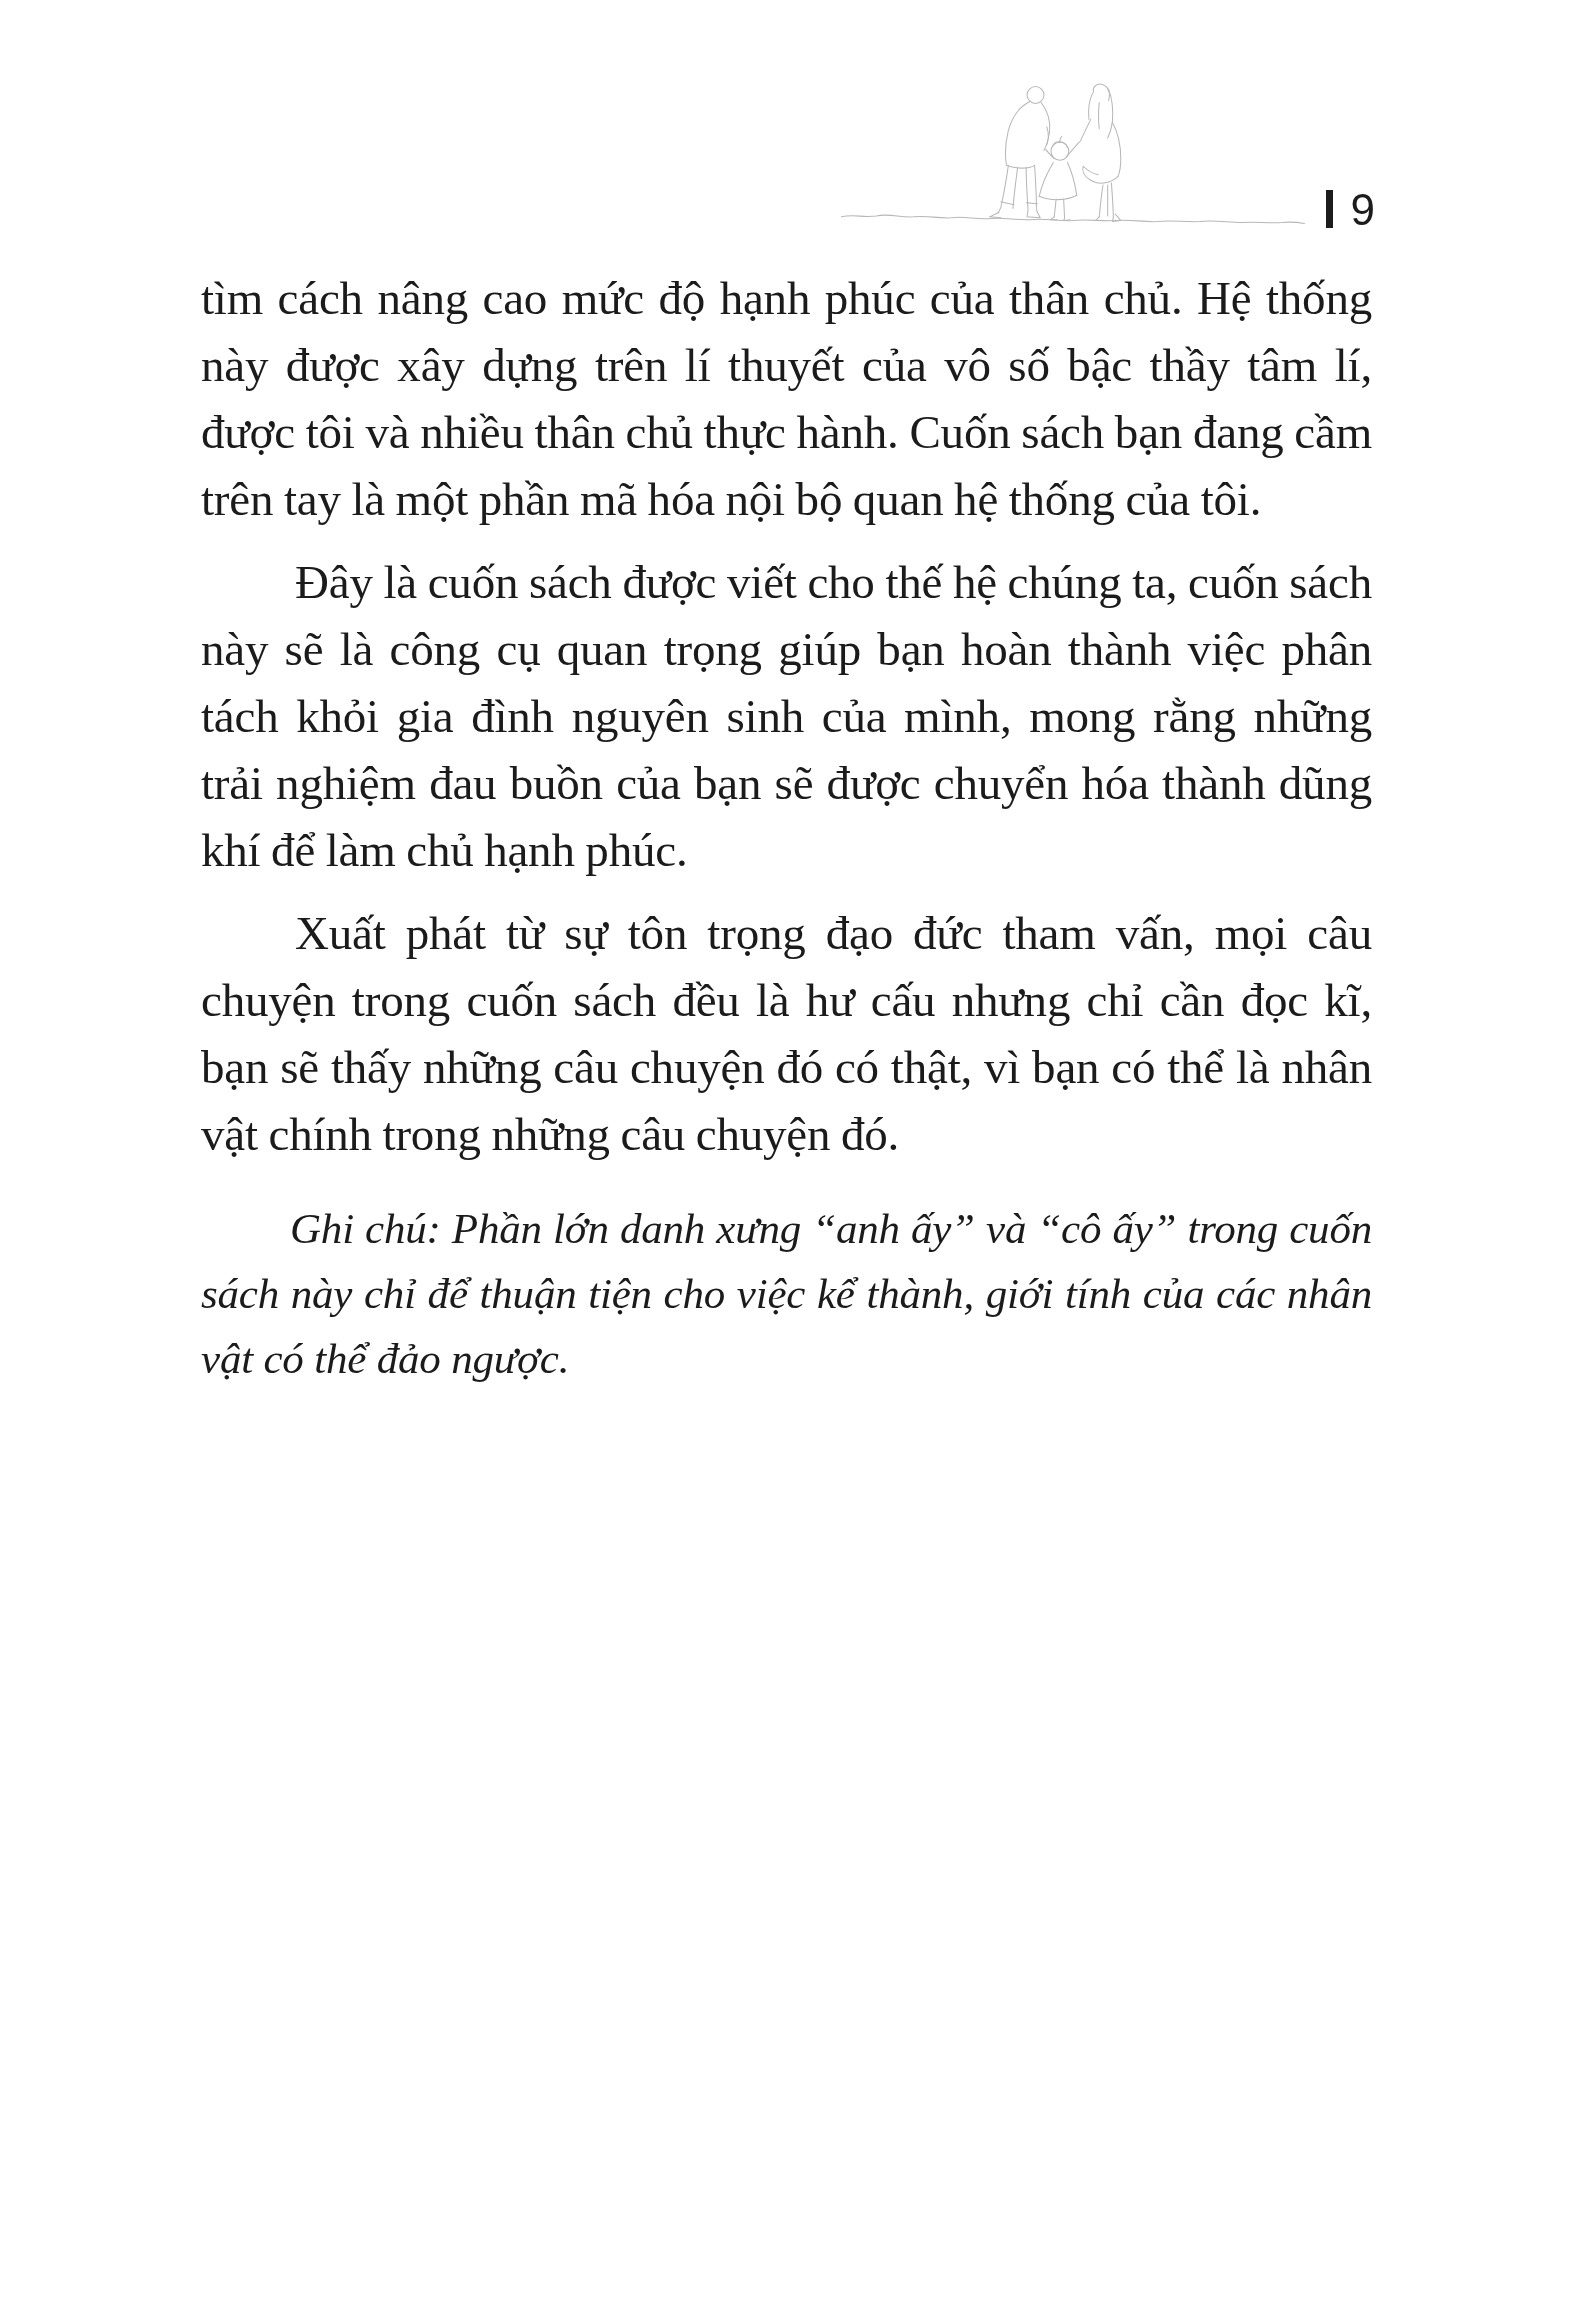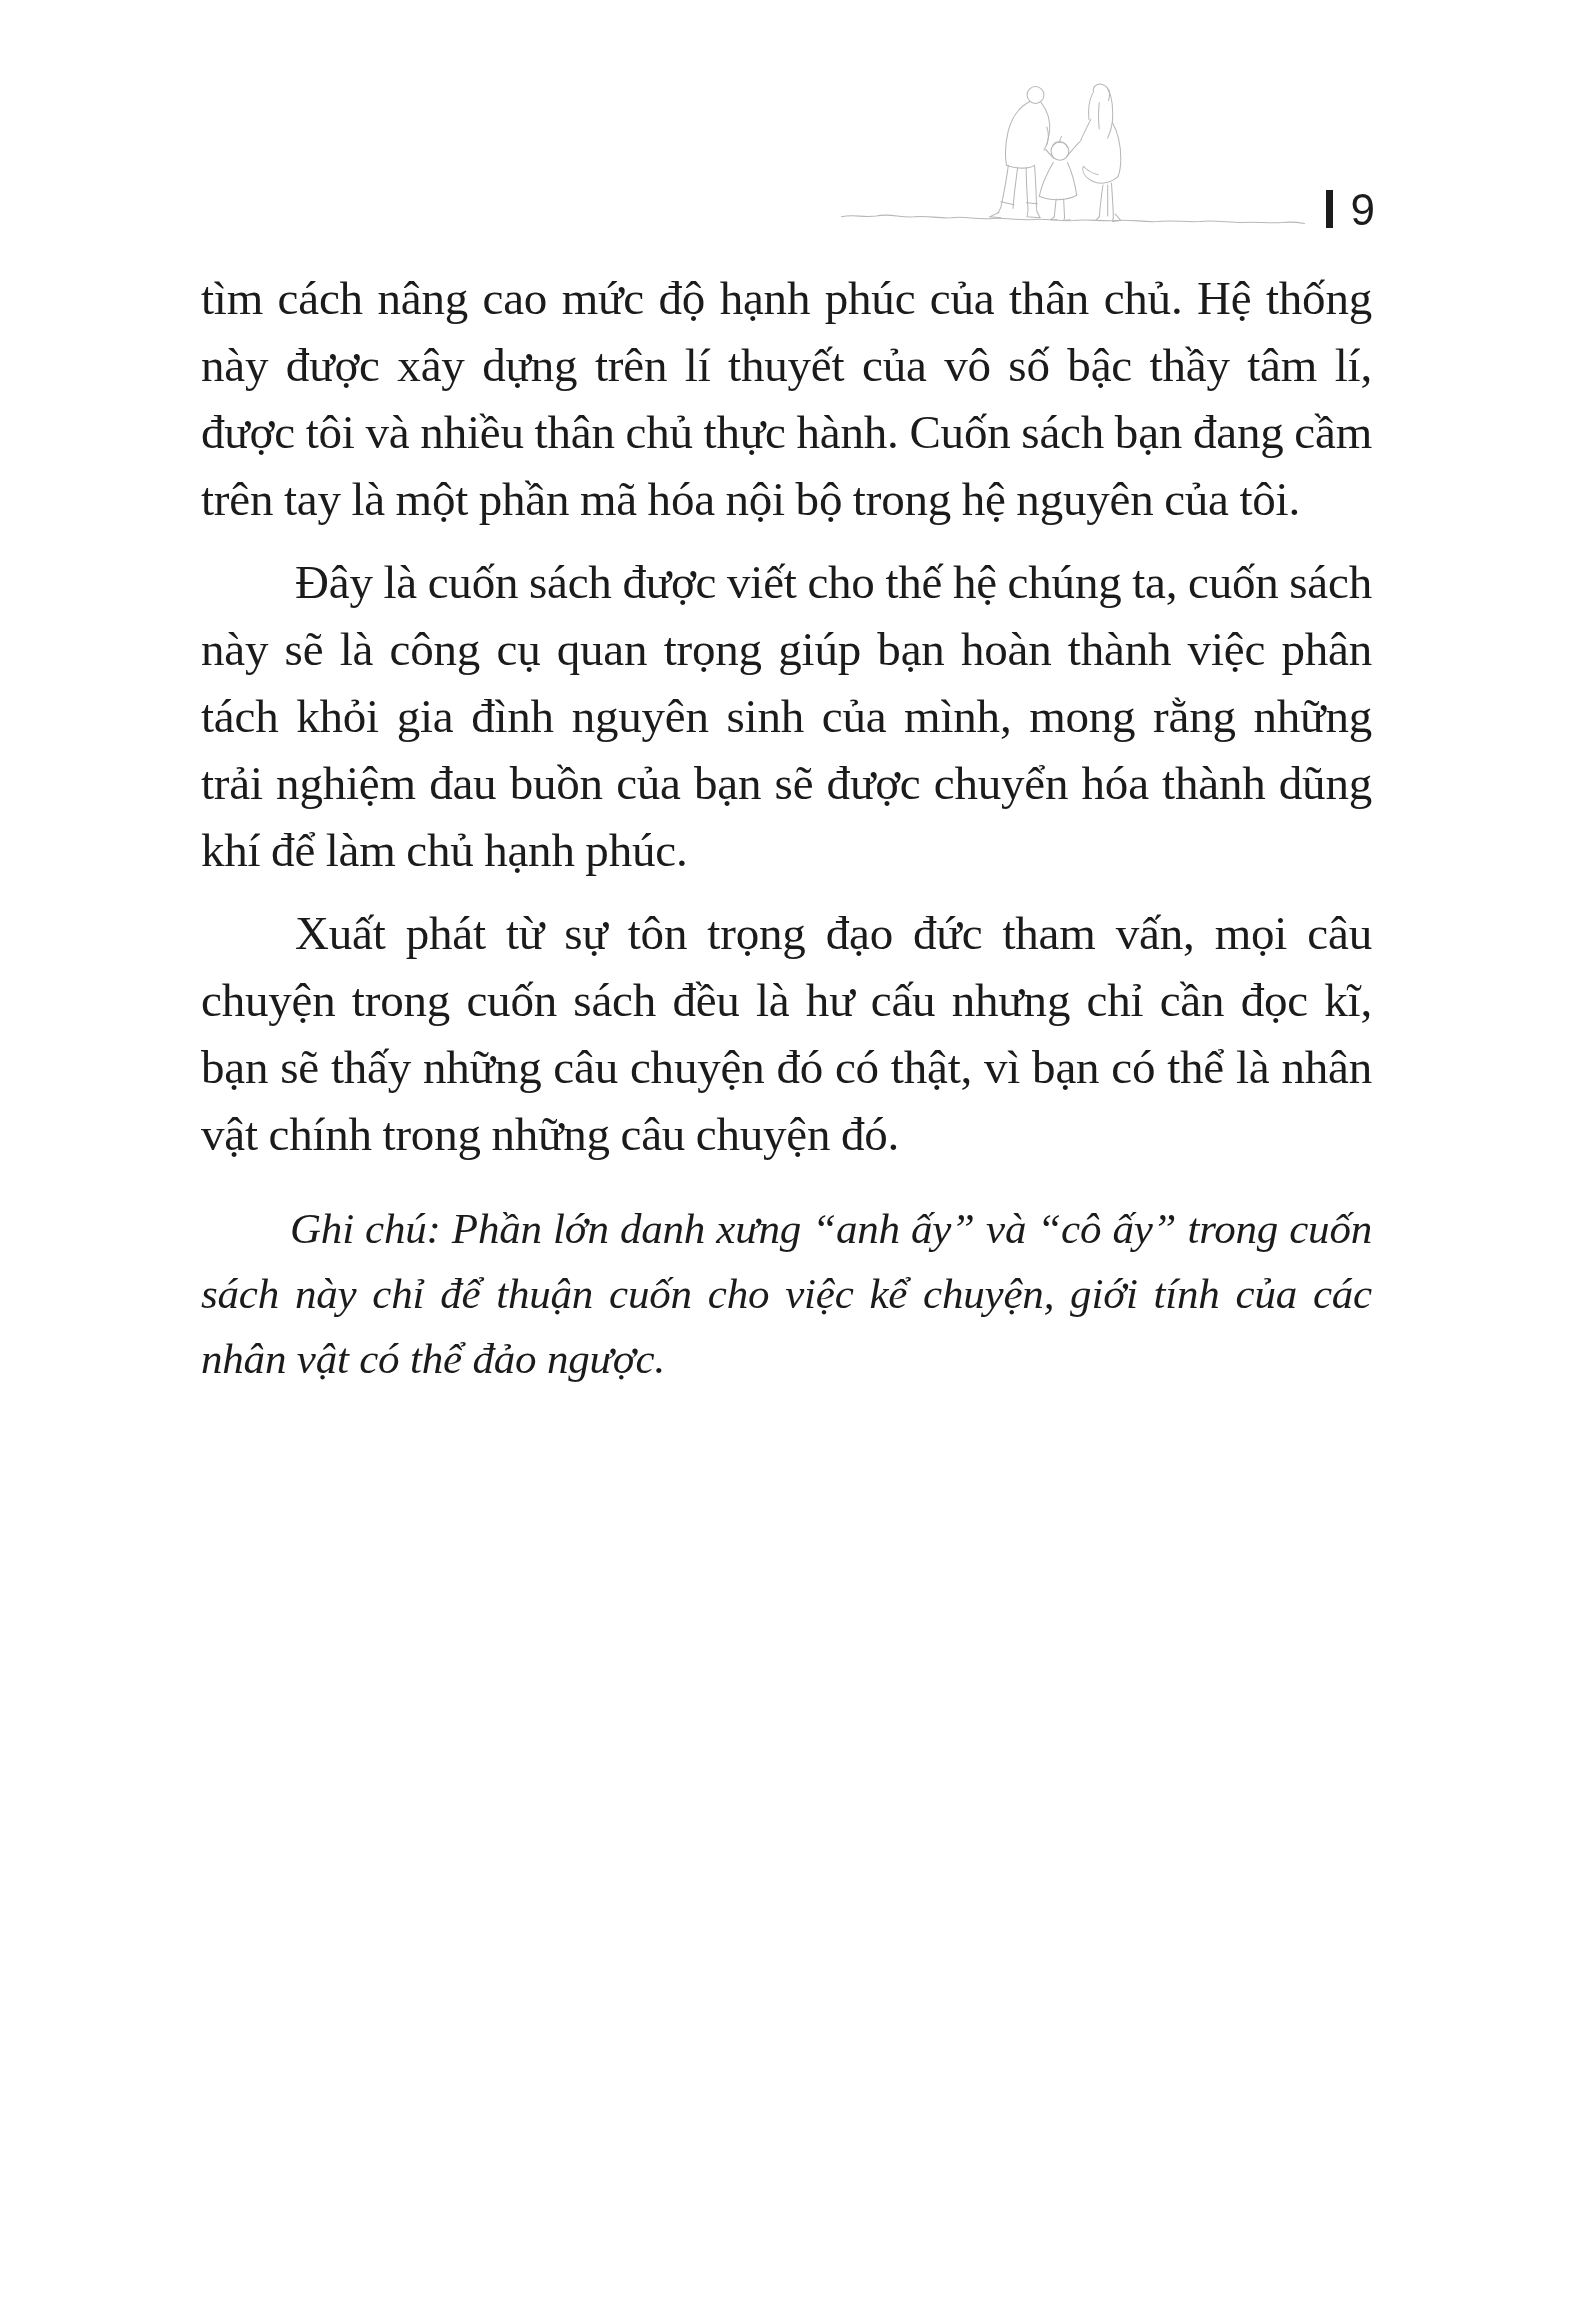--- a/index.html
+++ b/index.html
@@ -137,20 +137,20 @@
       <path d="M298 147 L297 151 L306 150 C304 147 302 145 300 143"></path>
     </g>
   </svg>
 
   <div class="page-number">
     <div class="divider"></div>
     <span class="num">9</span>
   </div>
 
   <div class="content">
-    <p class="body-para">tìm cách nâng cao mức độ hạnh phúc của thân chủ. Hệ thống này được xây dựng trên lí thuyết của vô số bậc thầy tâm lí, được tôi và nhiều thân chủ thực hành. Cuốn sách bạn đang cầm trên tay là một phần mã hóa nội bộ trong hệ nguyên của tôi.</p>
+    <p class="body-para">tìm cách nâng cao mức độ hạnh phúc của thân chủ. Hệ thống này được xây dựng trên lí thuyết của vô số bậc thầy tâm lí, được tôi và nhiều thân chủ thực hành. Cuốn sách bạn đang cầm trên tay là một phần mã hóa nội bộ quan hệ thống của tôi.</p>
     <p class="body-para indent">Đây là cuốn sách được viết cho thế hệ chúng ta, cuốn sách này sẽ là công cụ quan trọng giúp bạn hoàn thành việc phân tách khỏi gia đình nguyên sinh của mình, mong rằng những trải nghiệm đau buồn của bạn sẽ được chuyển hóa thành dũng khí để làm chủ hạnh phúc.</p>
     <p class="body-para indent">Xuất phát từ sự tôn trọng đạo đức tham vấn, mọi câu chuyện trong cuốn sách đều là hư cấu nhưng chỉ cần đọc kĩ, bạn sẽ thấy những câu chuyện đó có thật, vì bạn có thể là nhân vật chính trong những câu chuyện đó.</p>
-    <p class="note-para">Ghi chú: Phần lớn danh xưng “anh ấy” và “cô ấy” trong cuốn sách này chỉ để thuận cuốn cho việc kể chuyện, giới tính của các nhân vật có thể đảo ngược.</p>
+    <p class="note-para">Ghi chú: Phần lớn danh xưng “anh ấy” và “cô ấy” trong cuốn sách này chỉ để thuận tiện cho việc kể thành, giới tính của các nhân vật có thể đảo ngược.</p>
   </div>
 
 </div>
 
 
 </body></html>

